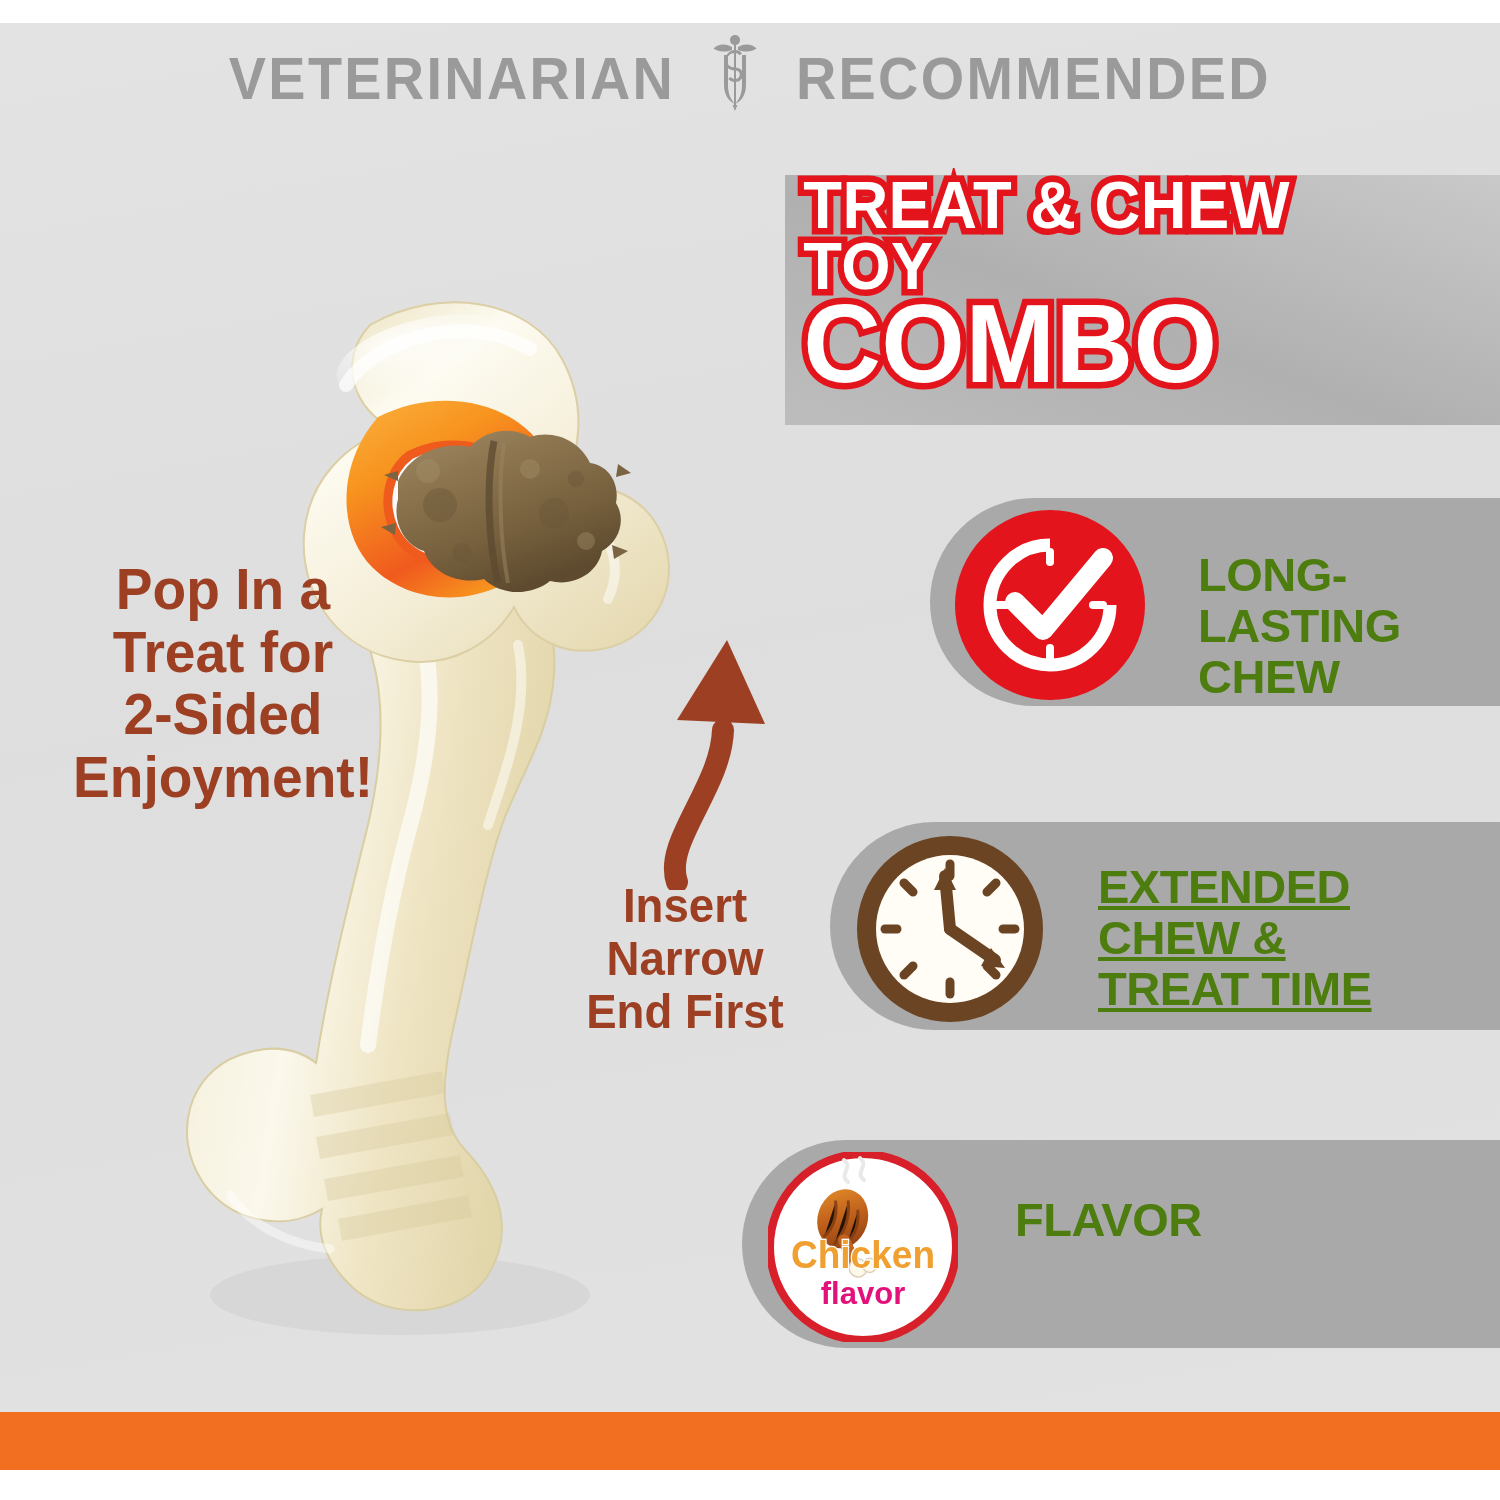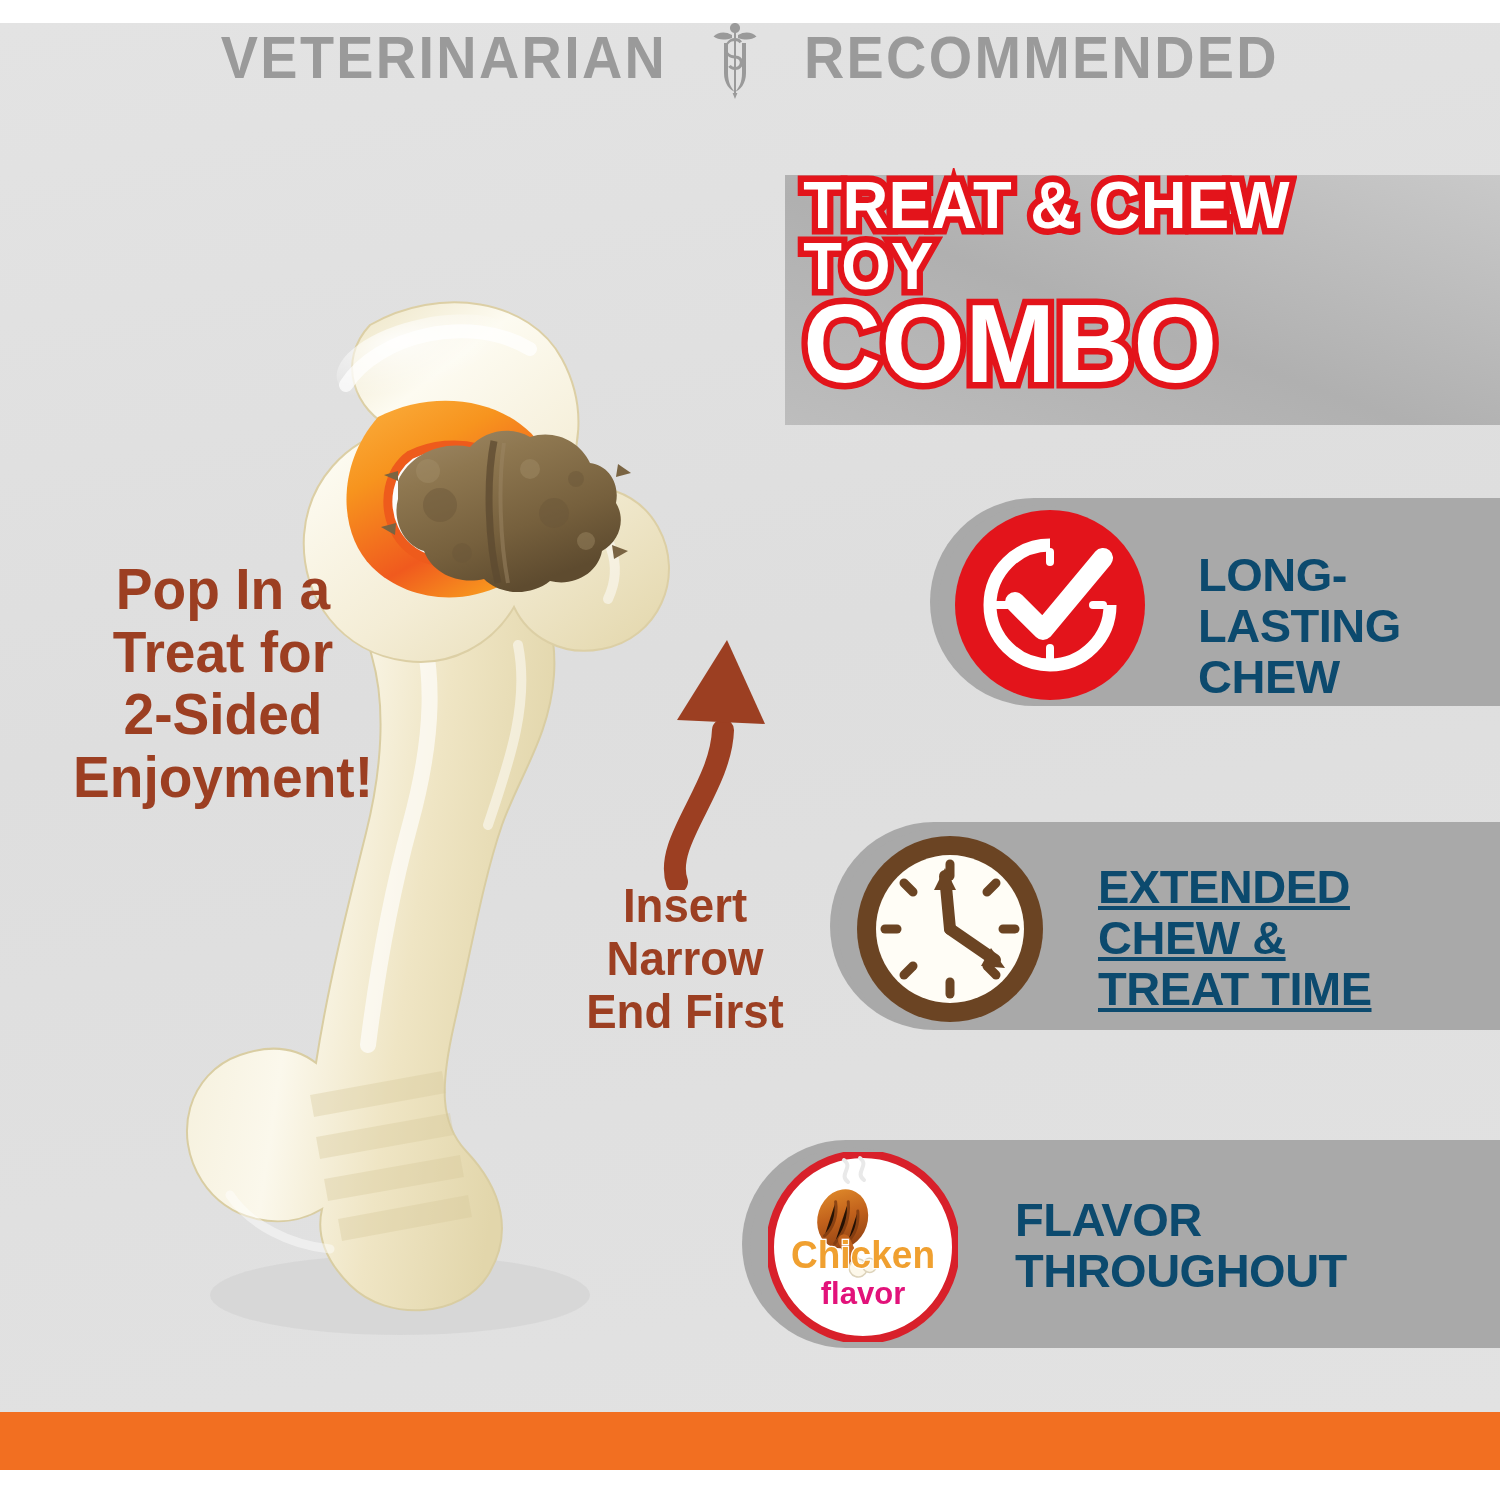--- a/index.html
+++ b/index.html
@@ -39,23 +39,23 @@
     width: 1500px; height: 58px;
     background: #f26f21;
   }
 
   
   .header-band {
     position: absolute;
     left: 0; top: 23px;
     width: 1500px; height: 90px;
     display: flex;
-    align-items: flex-start;
+    align-items: flex-end;
     justify-content: center;
-    gap: 28px;
+    gap: 20px;
   }
   .header-text {
     font-family: "Liberation Sans Narrow", "Liberation Sans", sans-serif;
     font-weight: 700;
     font-size: 60px;
     letter-spacing: 2.5px;
     color: #9a9a9a;
     transform: scaleX(0.93);
     white-space: nowrap;
   }
@@ -143,21 +143,21 @@
     border-top-left-radius: 110px;
     border-bottom-left-radius: 110px;
   }
   .badge-icon-wrap {
     position: absolute;
     z-index: 3;
     text-align: right;
   }
   .badge-text {
     position: absolute;
-    color: #0c4a6e;
+    color: #4d7c0f;
     font-family: "Liberation Sans", sans-serif;
     font-weight: 700;
     font-size: 47px;
     line-height: 1.08;
     letter-spacing: -0.5px;
     z-index: 4;
   }
 
   
   #row1-bar   { left: 930px; top: 498px;  width: 570px; height: 208px; }
@@ -440,19 +440,18 @@
         <circle cx="66" cy="62" r="7" fill="#fdf8ea" stroke="#ddd3bb" stroke-width="1.5"></circle>
       </g>
 
       <text x="95" y="116" text-anchor="middle" fill="#f0a030" font-family="Liberation Sans, sans-serif" font-weight="700" font-size="39" stroke="#ffffff" stroke-width="2.5" paint-order="stroke" transform="scale(0.95 1) translate(5 0)">Chicken</text>
 
       <text x="95" y="152" text-anchor="middle" fill="#e2127a" font-family="Liberation Sans, sans-serif" font-weight="700" font-size="31" stroke="#ffffff" stroke-width="2" paint-order="stroke">flavor</text>
     </svg>
   </div>
   <div id="row3-text" class="badge-text">
     <div>FLAVOR</div>
-    <div>THROUGHOUT</div>
   </div>
 
   <div class="orange-bar"></div>
   <div class="bg-white-bottom"></div>
 
 </div>
 
 </body></html>

